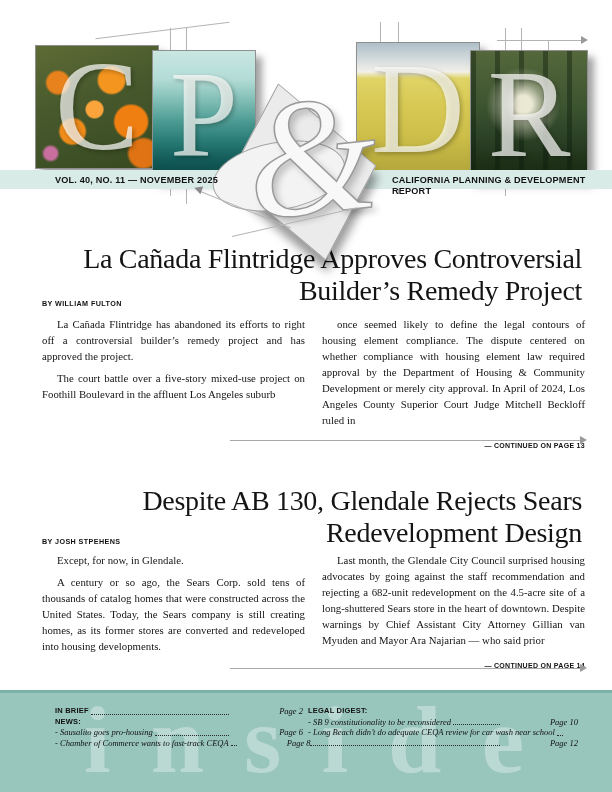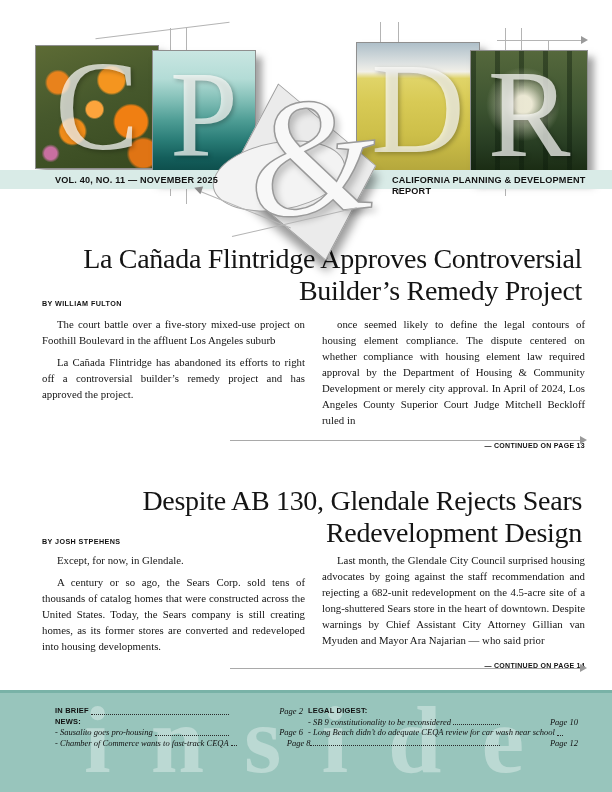--- a/index.html
+++ b/index.html
@@ -133,22 +133,22 @@
     <div class="amp-glyph">&amp;</div>
     <div class="hline" style="left:198px;top:190px;width:100px;transform:rotate(22deg);transform-origin:left;z-index:6;"></div>
     <div class="hline" style="left:232px;top:236px;width:128px;transform:rotate(-13deg);transform-origin:left;z-index:6;"></div>
     <div class="tri tri-ul" style="left:194px;top:185px;z-index:6;"></div>
   </div>
 
   <div>
     <h1 class="headline" style="top:224px;">La Cañada Flintridge Approves Controversial Builder’s Remedy Project</h1>
     <div class="byline" style="top:299px;">BY WILLIAM FULTON</div>
     <div class="col" style="left:42px;top:316px;">
+      <p>La Cañada Flintridge has abandoned its efforts to right off a controversial builder’s remedy project and has approved the project.</p>
       <p>The court battle over a five-story mixed-use project on Foothill Boulevard in the affluent Los Angeles suburb</p>
-      <p>La Cañada Flintridge has abandoned its efforts to right off a controversial builder’s remedy project and has approved the project.</p>
     </div>
     <div class="col" style="left:322px;top:316px;">
       <p>once seemed likely to define the legal contours of housing element compliance. The dispute centered on whether compliance with housing element law required approval by the Department of Housing &amp; Community Development or merely city approval. In April of 2024, Los Angeles County Superior Court Judge Mitchell Beckloff ruled in</p>
       <div class="continued">— CONTINUED ON PAGE 13</div>
     </div>
   </div>
   <div class="divider" style="left:230px;top:440px;width:352px;"></div>
   <div class="tri tri-right" style="left:580px;top:436px;"></div>
 
   <div>

